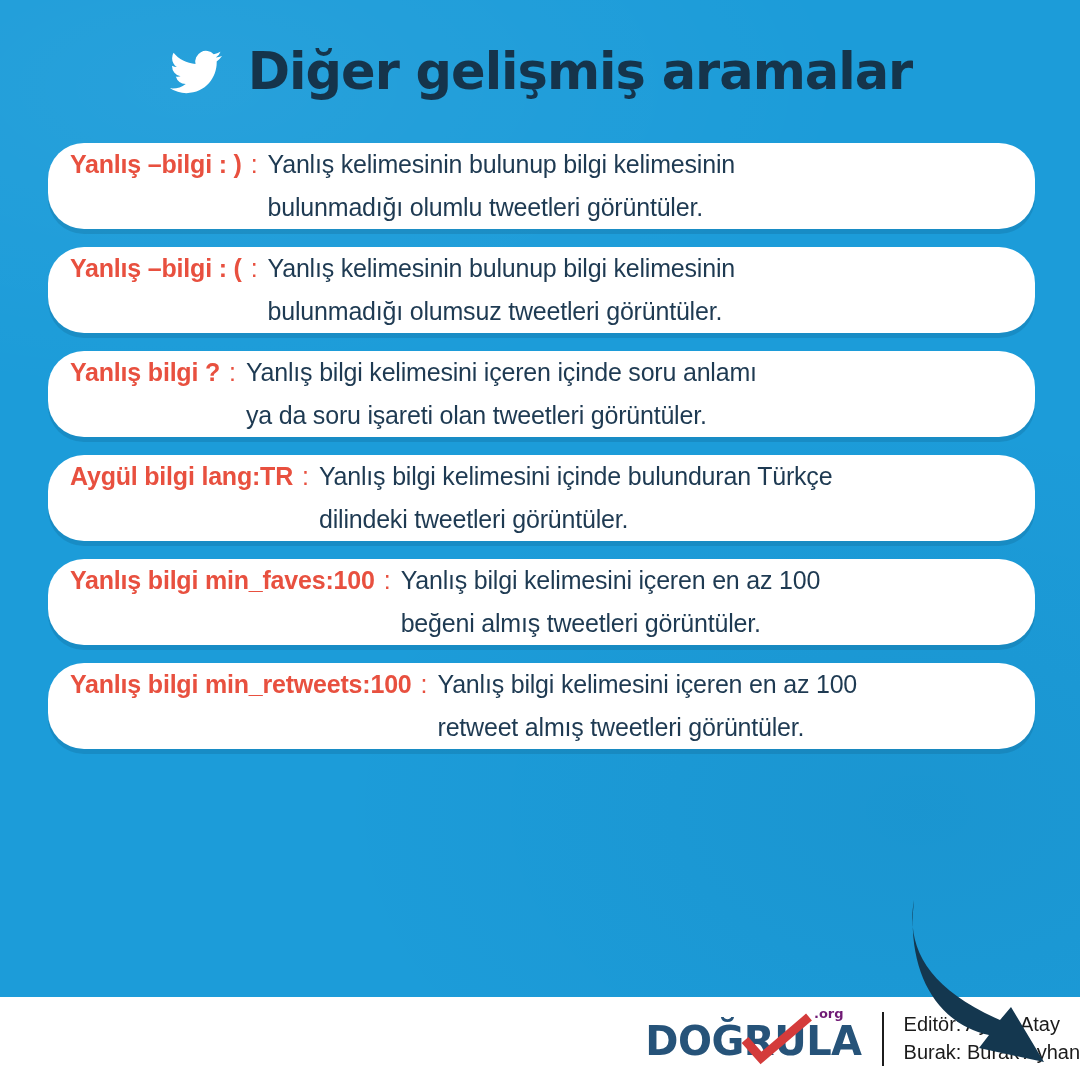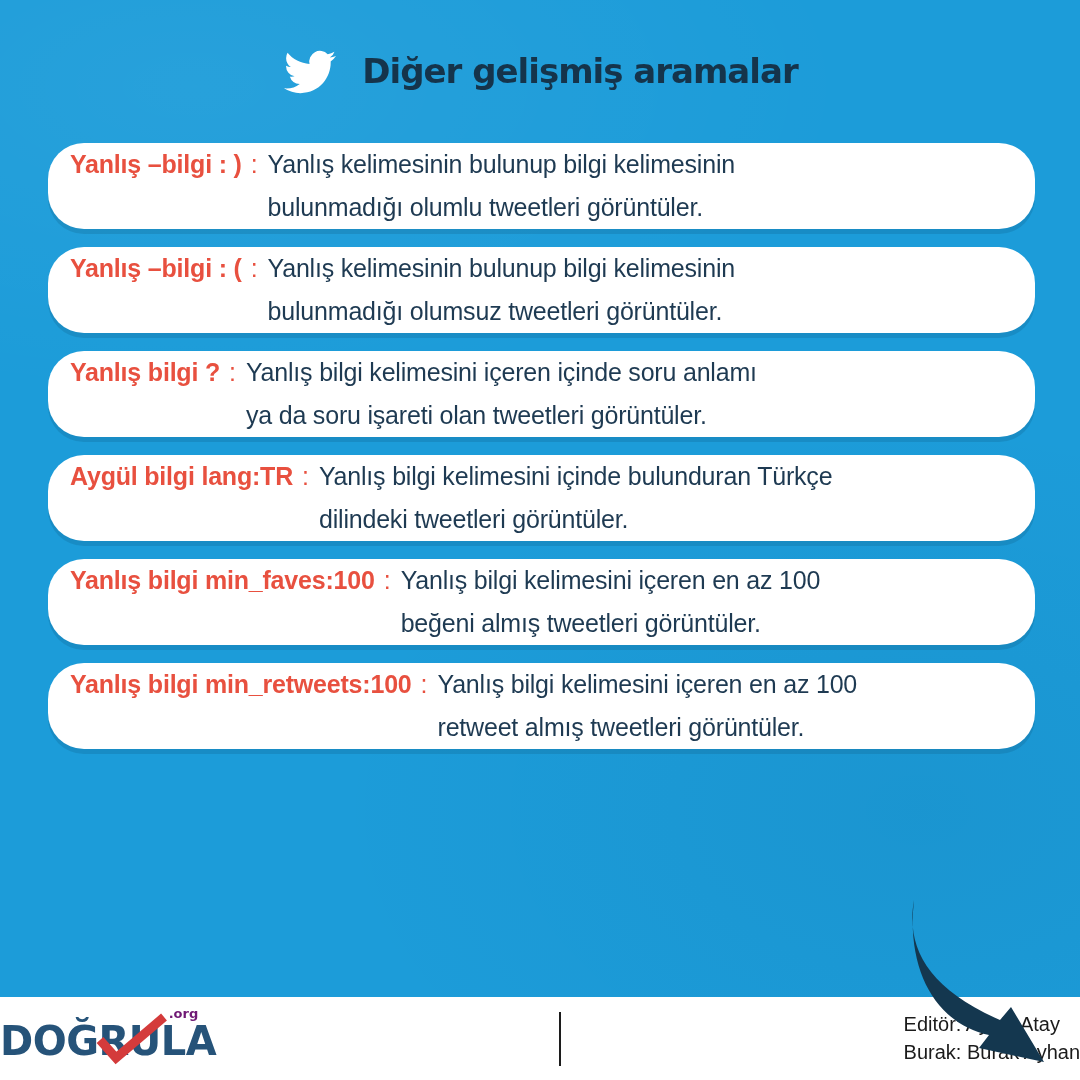--- a/index.html
+++ b/index.html
@@ -8,40 +8,40 @@
     position:relative;width:1080px;height:1080px;
     background:
       radial-gradient(1100px 520px at 18% 8%, rgba(255,255,255,0.05), transparent 60%),
       radial-gradient(900px 600px at 85% 75%, rgba(0,40,70,0.06), transparent 65%),
       #1C9CD9;
   }
   
   .header{position:absolute;top:34px;left:0;right:0;height:74px;
     display:flex;justify-content:center;align-items:center;gap:16px;}
   .bird{width:64px;height:52px;display:block;margin-top:2px;}
-  .title{font-family:"DejaVu Sans",sans-serif;font-weight:800;font-size:34px;
+  .title{font-family:"DejaVu Sans",sans-serif;font-weight:800;font-size:51px;
     letter-spacing:-1px;color:#15344B;margin:4px;white-space:nowrap;}
   
   .cards{position:absolute;top:143px;left:48px;width:987px;
     display:flex;flex-direction:column;gap:18px;}
   .card{height:86px;background:#FFFFFF;border-radius:36px;
     box-shadow:0 5px 0 rgba(10,70,105,0.18);
     display:flex;align-items:center;padding:0 22px;box-sizing:border-box;}
   .card-inner{display:flex;align-items:flex-start;width:100%;}
   .term{color:#E8503F;font-weight:bold;font-size:25px;line-height:43px;
     white-space:nowrap;letter-spacing:-0.2px;}
   .sep{color:#E8503F;font-size:25px;line-height:43px;margin:0 10px 0 9px;}
   .desc{flex:1;color:#1E3A52;font-size:25px;line-height:43px;
     letter-spacing:-0.2px;}
   .desc span{display:block;white-space:nowrap;}
   
   .arrow{position:absolute;left:876px;top:898px;width:192px;height:172px;z-index:3;}
   
   .footer{position:absolute;left:0;bottom:0;width:1080px;height:83px;background:#FFFFFF;
-    display:flex;align-items:center;justify-content:space-between;gap:20px;}
+    display:flex;align-items:center;justify-content:flex-end;gap:20px;}
   .logo{position:relative;font-family:"DejaVu Sans",sans-serif;font-weight:800;
     font-size:40px;color:#265379;letter-spacing:-0.5px;line-height:1;padding-top:4px;}
   .logo-check{position:absolute;left:94px;top:-4px;width:76px;height:52px;z-index:2;}
   .logo-tld{position:absolute;right:18px;top:-10px;font-size:13px;font-weight:bold;
     color:#701a75;letter-spacing:0;}
   .footer-divider{width:2px;height:54px;background:#1C1C1C;}
   .credits{display:flex;flex-direction:column;gap:5px;font-size:20px;color:#1B1B1B;}
   .credit-row{white-space:nowrap;}
   .credit-name{font-weight:normal;}
 </style>

